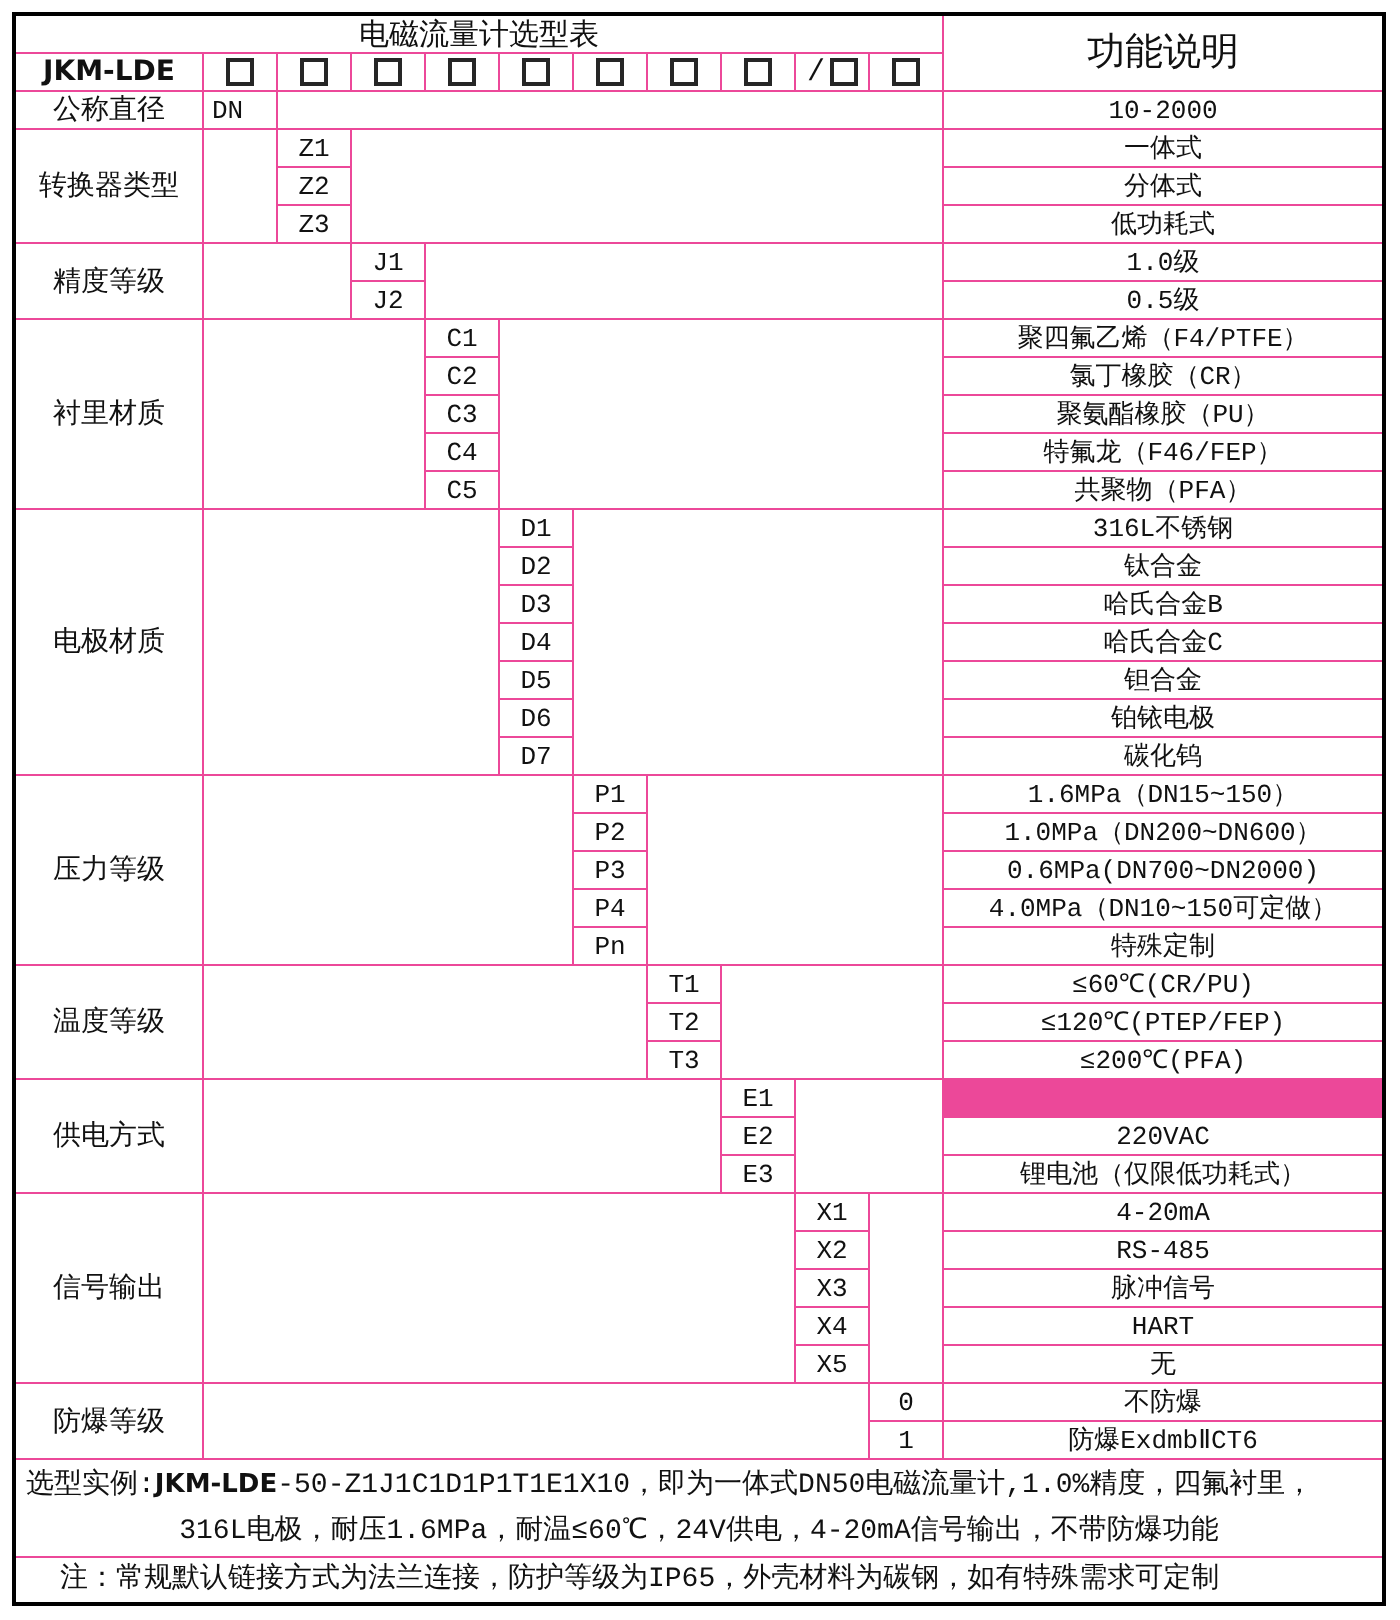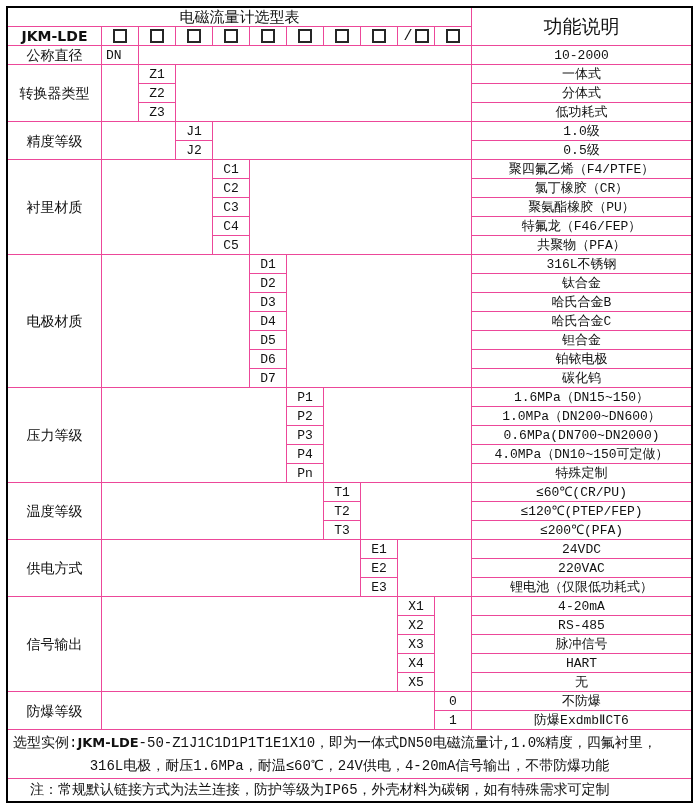--- a/index.html
+++ b/index.html
@@ -156,21 +156,20 @@
     <div class="cell code" style="grid-area: 26 / 8 / 27 / 9;">T1</div>
     <div class="cell desc" style="grid-area: 26 / 12 / 27 / 13; text-align: right;">≤60℃(CR/PU)</div>
     <div class="cell code" style="grid-area: 27 / 8 / 28 / 9;">T2</div>
     <div class="cell desc" style="grid-area: 27 / 12 / 28 / 13;">≤120℃(PTEP/FEP)</div>
     <div class="cell code" style="grid-area: 28 / 8 / 29 / 9;">T3</div>
     <div class="cell desc" style="grid-area: 28 / 12 / 29 / 13;">≤200℃(PFA)</div>
     <div class="cell filler" style="grid-area: 26 / 9 / 29 / 12;"></div>
     <div class="cell label" style="grid-area: 29 / 1 / 32 / 2;">供电方式</div>
     <div class="cell filler" style="grid-area: 29 / 2 / 32 / 9;"></div>
     <div class="cell code" style="grid-area: 29 / 9 / 30 / 10; text-align: right;">E1</div>
-    <div class="cell desc" style="grid-area: 29 / 12 / 30 / 13;">24VDC</div>
     <div class="cell code" style="grid-area: 30 / 9 / 31 / 10;">E2</div>
     <div class="cell desc" style="grid-area: 30 / 12 / 31 / 13;">220VAC</div>
     <div class="cell code" style="grid-area: 31 / 9 / 32 / 10;">E3</div>
     <div class="cell desc" style="grid-area: 31 / 12 / 32 / 13;">锂电池（仅限低功耗式）</div>
     <div class="cell filler" style="grid-area: 29 / 10 / 32 / 12;"></div>
     <div class="cell label" style="grid-area: 32 / 1 / 37 / 2;">信号输出</div>
     <div class="cell filler" style="grid-area: 32 / 2 / 37 / 10;"></div>
     <div class="cell code" style="grid-area: 32 / 10 / 33 / 11;">X1</div>
     <div class="cell desc" style="grid-area: 32 / 12 / 33 / 13;">4-20mA</div>
     <div class="cell code" style="grid-area: 33 / 10 / 34 / 11;">X2</div>

